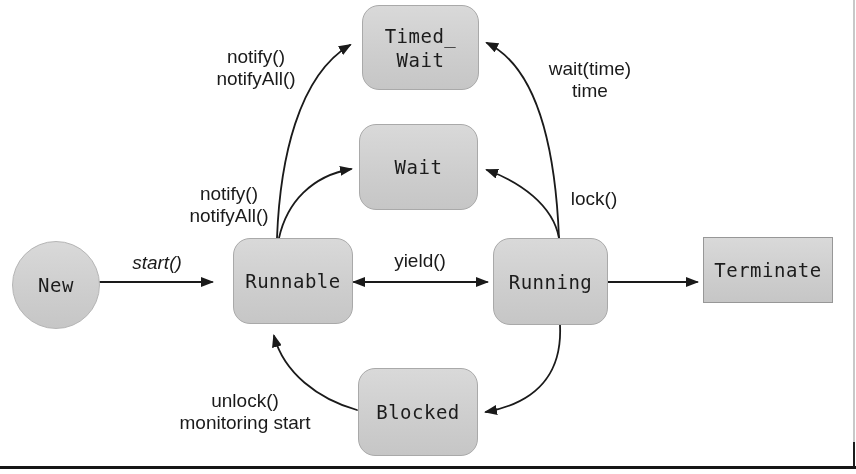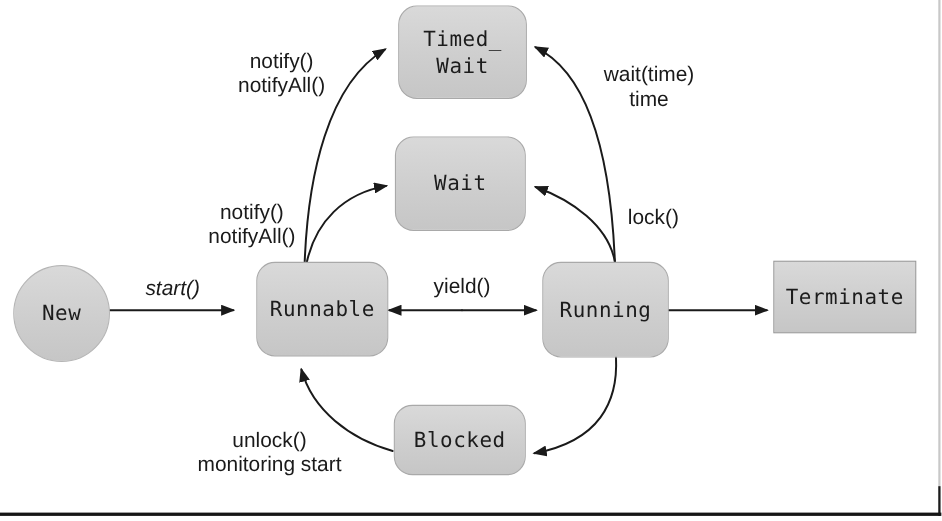--- a/index.html
+++ b/index.html
@@ -93,21 +93,21 @@
 
   <div class="node rounded" style="left:362px;top:5px;width:117px;height:85px;">
     <span>Timed_</span>
     <span>Wait</span>
   </div>
 
   <div class="node rounded" style="left:359px;top:124px;width:119px;height:86px;">
     <span>Wait</span>
   </div>
 
-  <div class="node rounded" style="left:358px;top:368px;width:120px;height:64px;">
+  <div class="node rounded" style="left:358px;top:368px;width:120px;height:88px;">
     <span>Blocked</span>
   </div>
 
   <div class="elabel" style="left:157px;top:263px;font-style:italic;">
     <span>start()</span>
   </div>
 
   <div class="elabel" style="left:420px;top:261px;">
     <span>yield()</span>
   </div>

